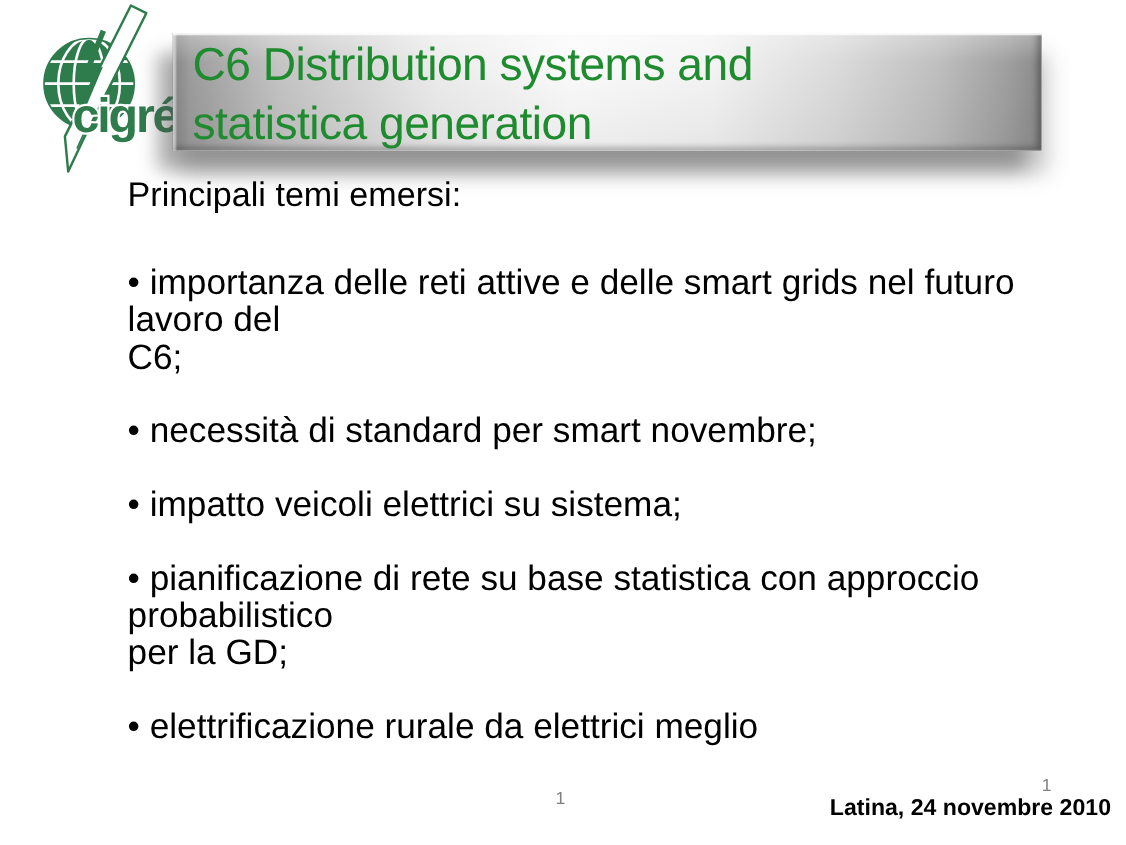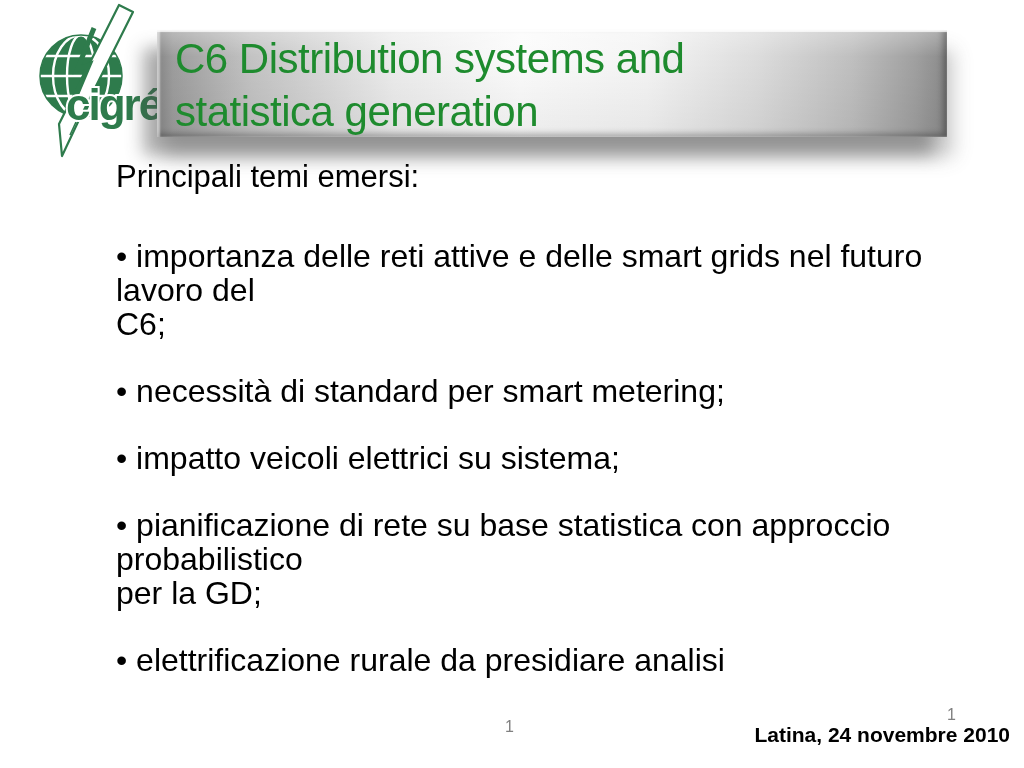--- a/index.html
+++ b/index.html
@@ -81,28 +81,28 @@
       <div>statistica generation</div>
     </div>
   </div>
 
   <div class="text-col">
     <p class="heading">Principali temi emersi:</p>
 
     <p class="bullet-item"><span class="bullet">•</span> <span class="bullet-text">importanza delle reti attive e delle smart grids nel futuro lavoro del
 C6;</span></p>
 
-    <p class="bullet-item"><span class="bullet">•</span> <span class="bullet-text">necessità di standard per smart metering;</span></p>
+    <p class="bullet-item"><span class="bullet">•</span> <span class="bullet-text">necessità di standard per smart novembre;</span></p>
 
     <p class="bullet-item"><span class="bullet">•</span> <span class="bullet-text">impatto veicoli elettrici su sistema;</span></p>
 
     <p class="bullet-item"><span class="bullet">•</span> <span class="bullet-text">pianificazione di rete su base statistica con approccio probabilistico
 per la GD;</span></p>
 
 
-    <p class="bullet-item"><span class="bullet">•</span> <span class="bullet-text">elettrificazione rurale da presidiare analisi</span></p>
+    <p class="bullet-item"><span class="bullet">•</span> <span class="bullet-text">elettrificazione rurale da elettrici meglio</span></p>
   </div>
 
   <div class="page-num center">1</div>
   <div class="page-num right">1</div>
   <div class="footer-date">Latina, 24 novembre 2010</div>
 
 </div>
 
 </body></html>

